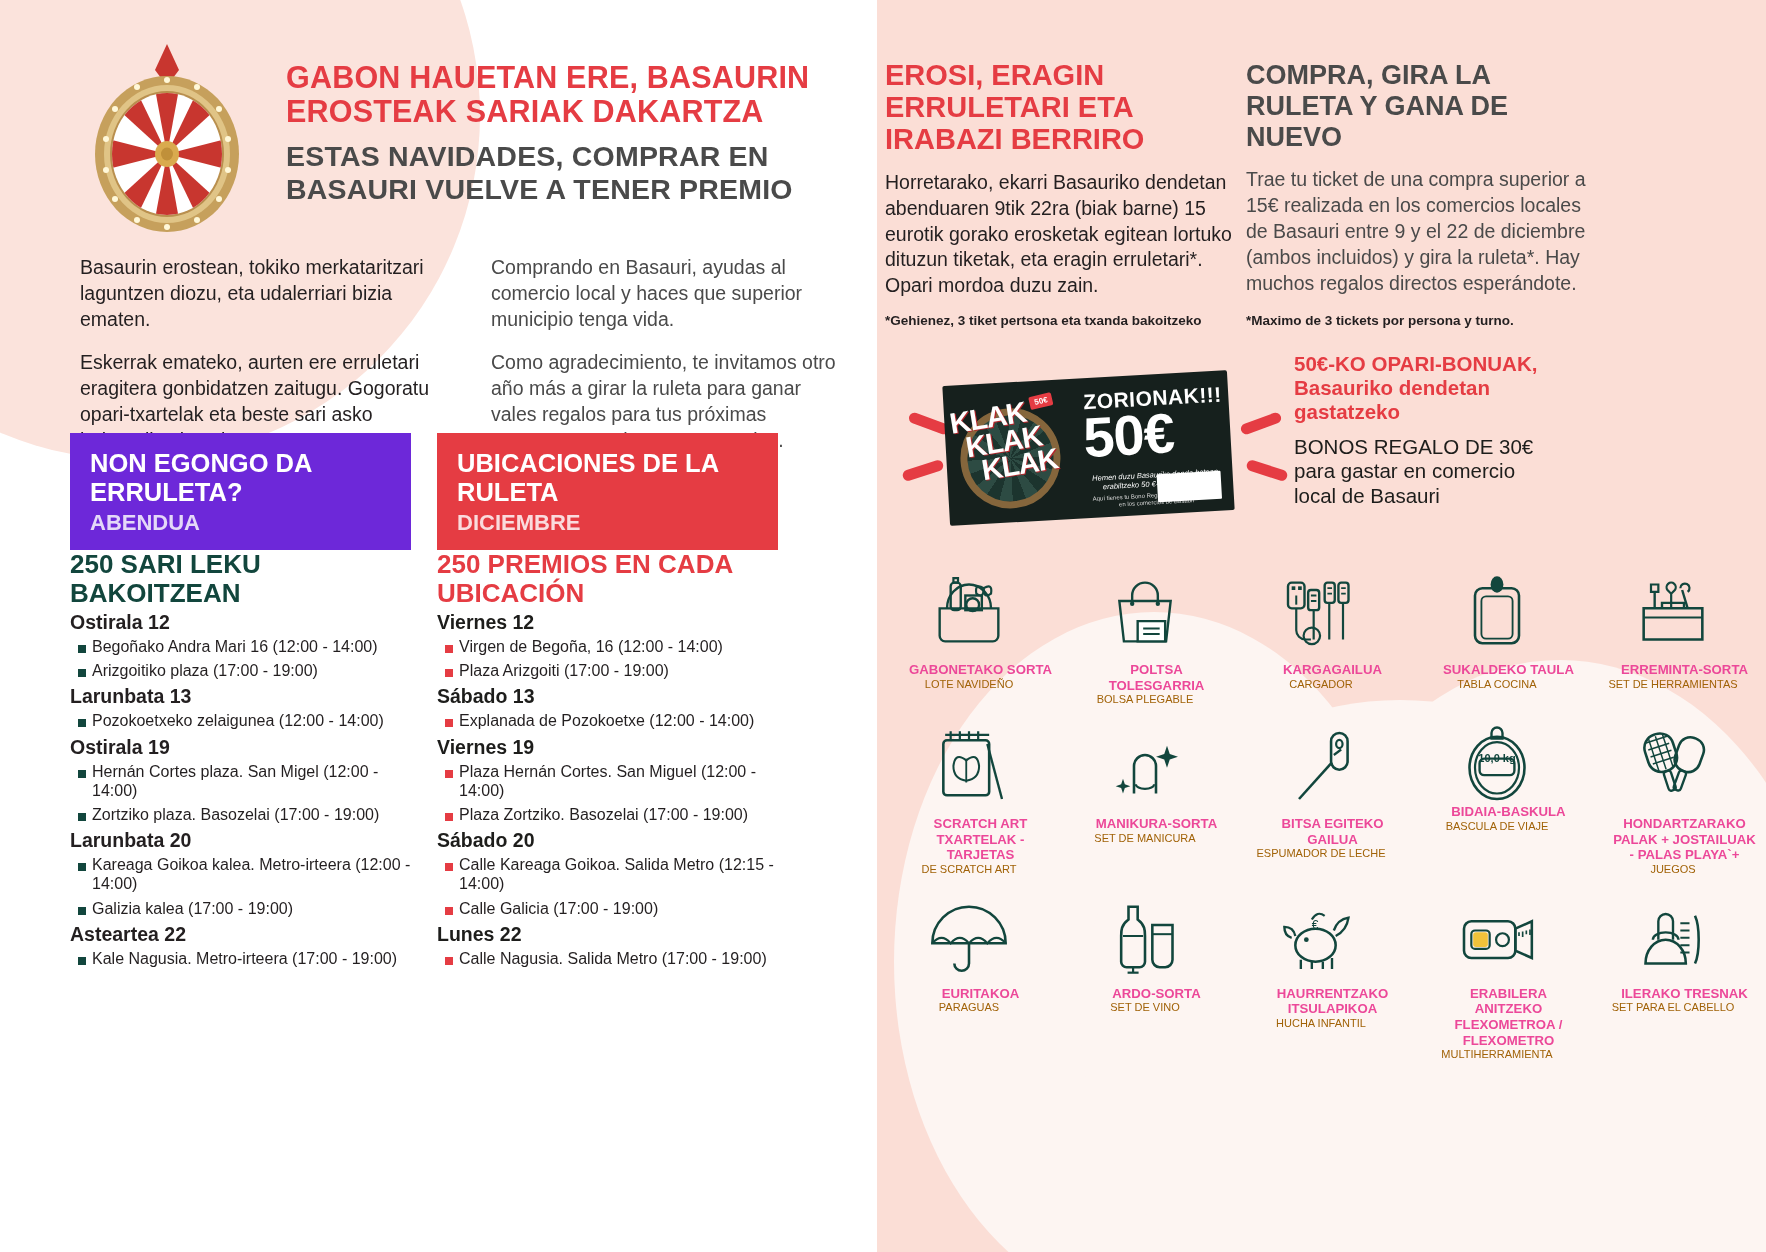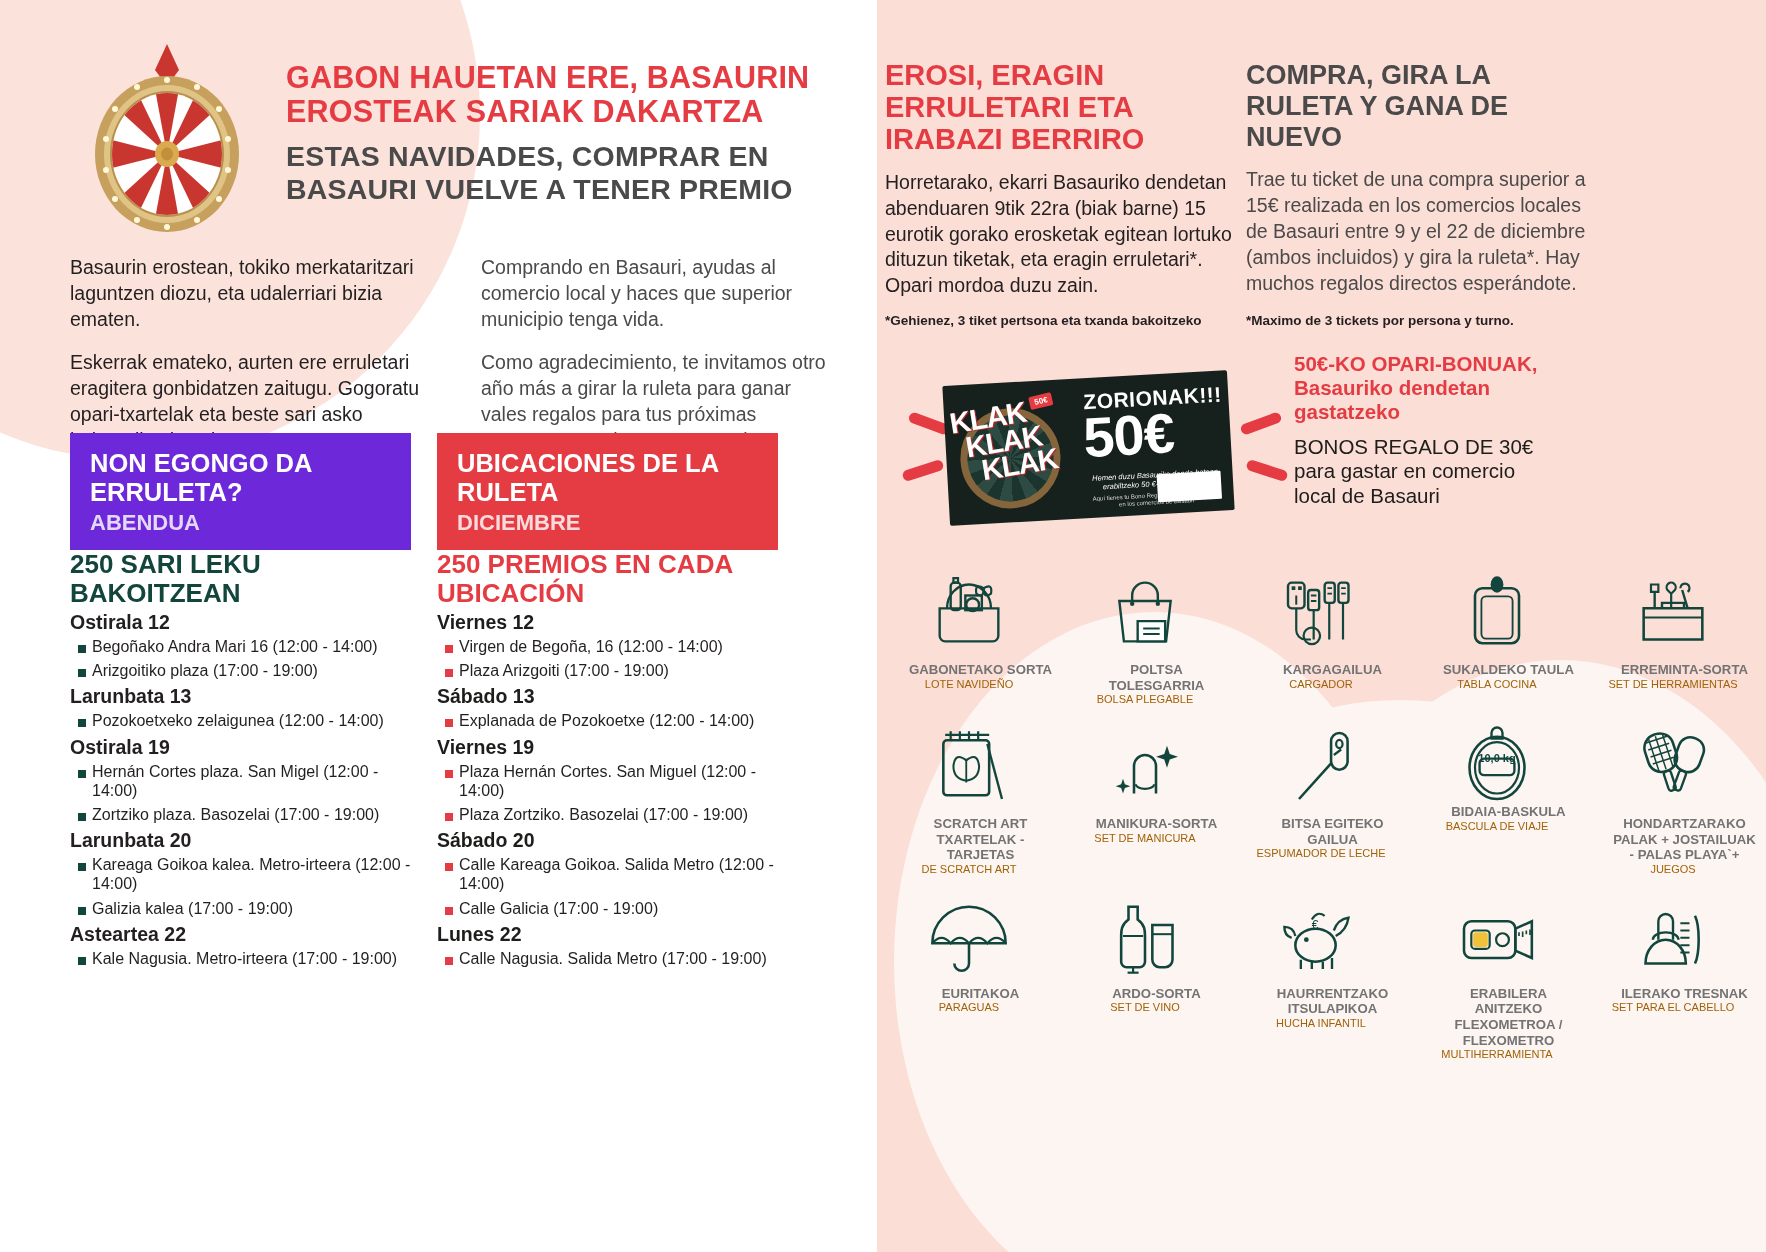--- a/index.html
+++ b/index.html
@@ -37,21 +37,21 @@
     position: absolute; left: 1080px; top: 700px;
     width: 640px; height: 640px; border-radius: 50%;
     background: #fdf5f2; z-index: 1;
   }
   .divider {
     position: absolute; left: 874px; top: 0; width: 3px; height: 1252px;
     background: #ffffff; z-index: 3;
   }
 
   
-  .left { position: absolute; left: 0; top: 0; width: 874px; height: 1252px; z-index: 2; }
+  .left { position: absolute; left: 0; top: 0; width: 874px; height: 1252px; z-index: 2; padding-left: 10px; }
 
   .wheel { position: absolute; left: 82px; top: 36px; width: 170px; height: 198px; }
 
   .head-block { position: absolute; left: 286px; top: 60px; width: 570px; }
   .head-eu {
     font-size: 30.5px; font-weight: 800; line-height: 1.12;
     color: #e53c43; letter-spacing: .2px; text-transform: uppercase;
   }
   .head-es {
     margin-top: 12px;
@@ -179,21 +179,21 @@
 
   
   .grid {
     position: absolute; left: 5px; top: 560px; width: 880px;
     display: grid; grid-template-columns: repeat(5, 1fr); row-gap: 8px;
   }
   .cell { text-align: center; padding: 0 4px; }
   .ico { height: 96px; display: flex; align-items: flex-end; justify-content: center; }
   .ico svg { display: block; }
   .lab-eu {
-    font-size: 13.2px; font-weight: 700; color: #737373; line-height: 1.18;
+    font-size: 13.2px; font-weight: 700; color: #ec4899; line-height: 1.18;
     margin-top: 6px; text-transform: uppercase; margin-left: 23px;
   }
   .lab-es {
     font-size: 11px; font-weight: 400; color: #a16207; line-height: 1.18;
     text-transform: uppercase;
   }
 </style>
 </head>
 <body>
 
@@ -345,21 +345,21 @@
           <span class="bullet"></span>
           <span class="entry-text">Plaza Hernán Cortes. San Miguel (12:00 - 14:00)</span>
         </div>
         <div class="entry">
           <span class="bullet"></span>
           <span class="entry-text">Plaza Zortziko. Basozelai (17:00 - 19:00)</span>
         </div>
         <div class="day">Sábado 20</div>
         <div class="entry">
           <span class="bullet"></span>
-          <span class="entry-text">Calle Kareaga Goikoa. Salida Metro (12:00 - 14:00)</span>
+          <span class="entry-text">Calle Kareaga Goikoa. Salida Metro (12:15 - 14:00)</span>
         </div>
         <div class="entry">
           <span class="bullet"></span>
           <span class="entry-text">Calle Galicia (17:00 - 19:00)</span>
         </div>
         <div class="day">Lunes 22</div>
         <div class="entry">
           <span class="bullet"></span>
           <span class="entry-text">Calle Nagusia. Salida Metro (17:00 - 19:00)</span>
         </div>

